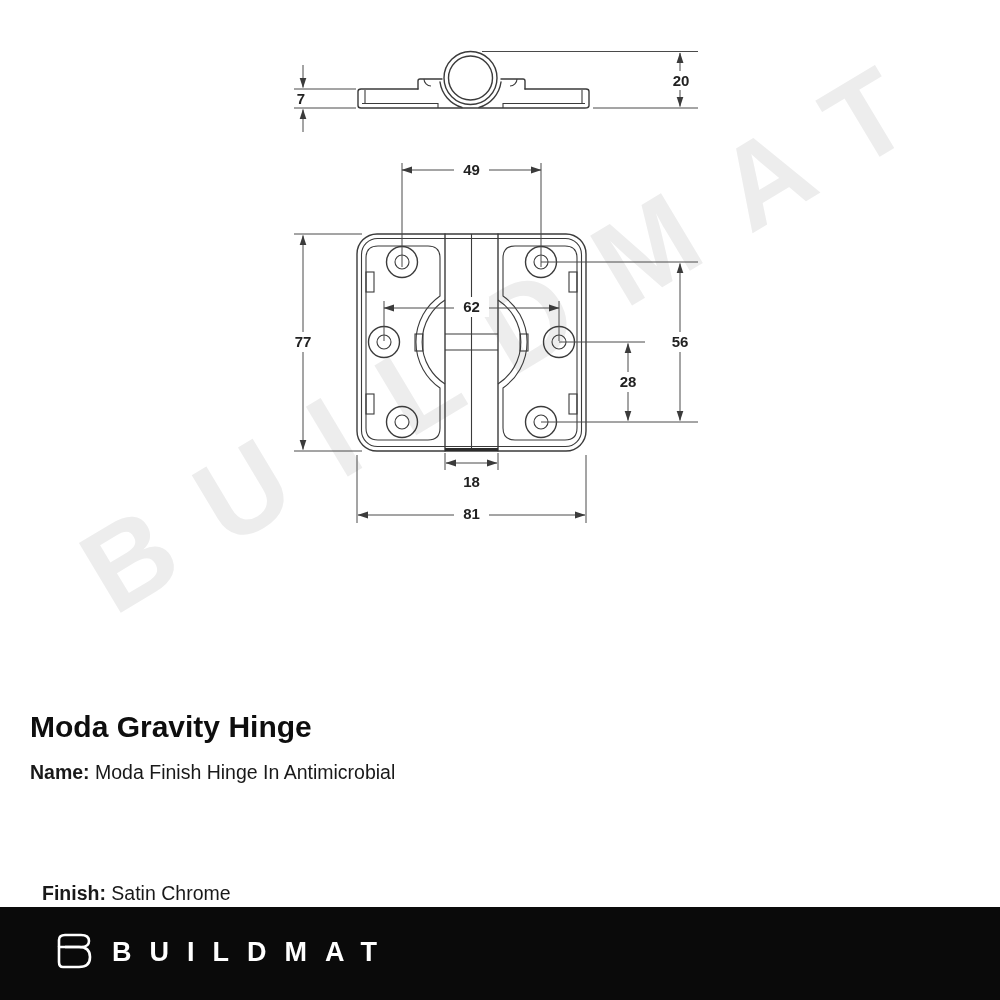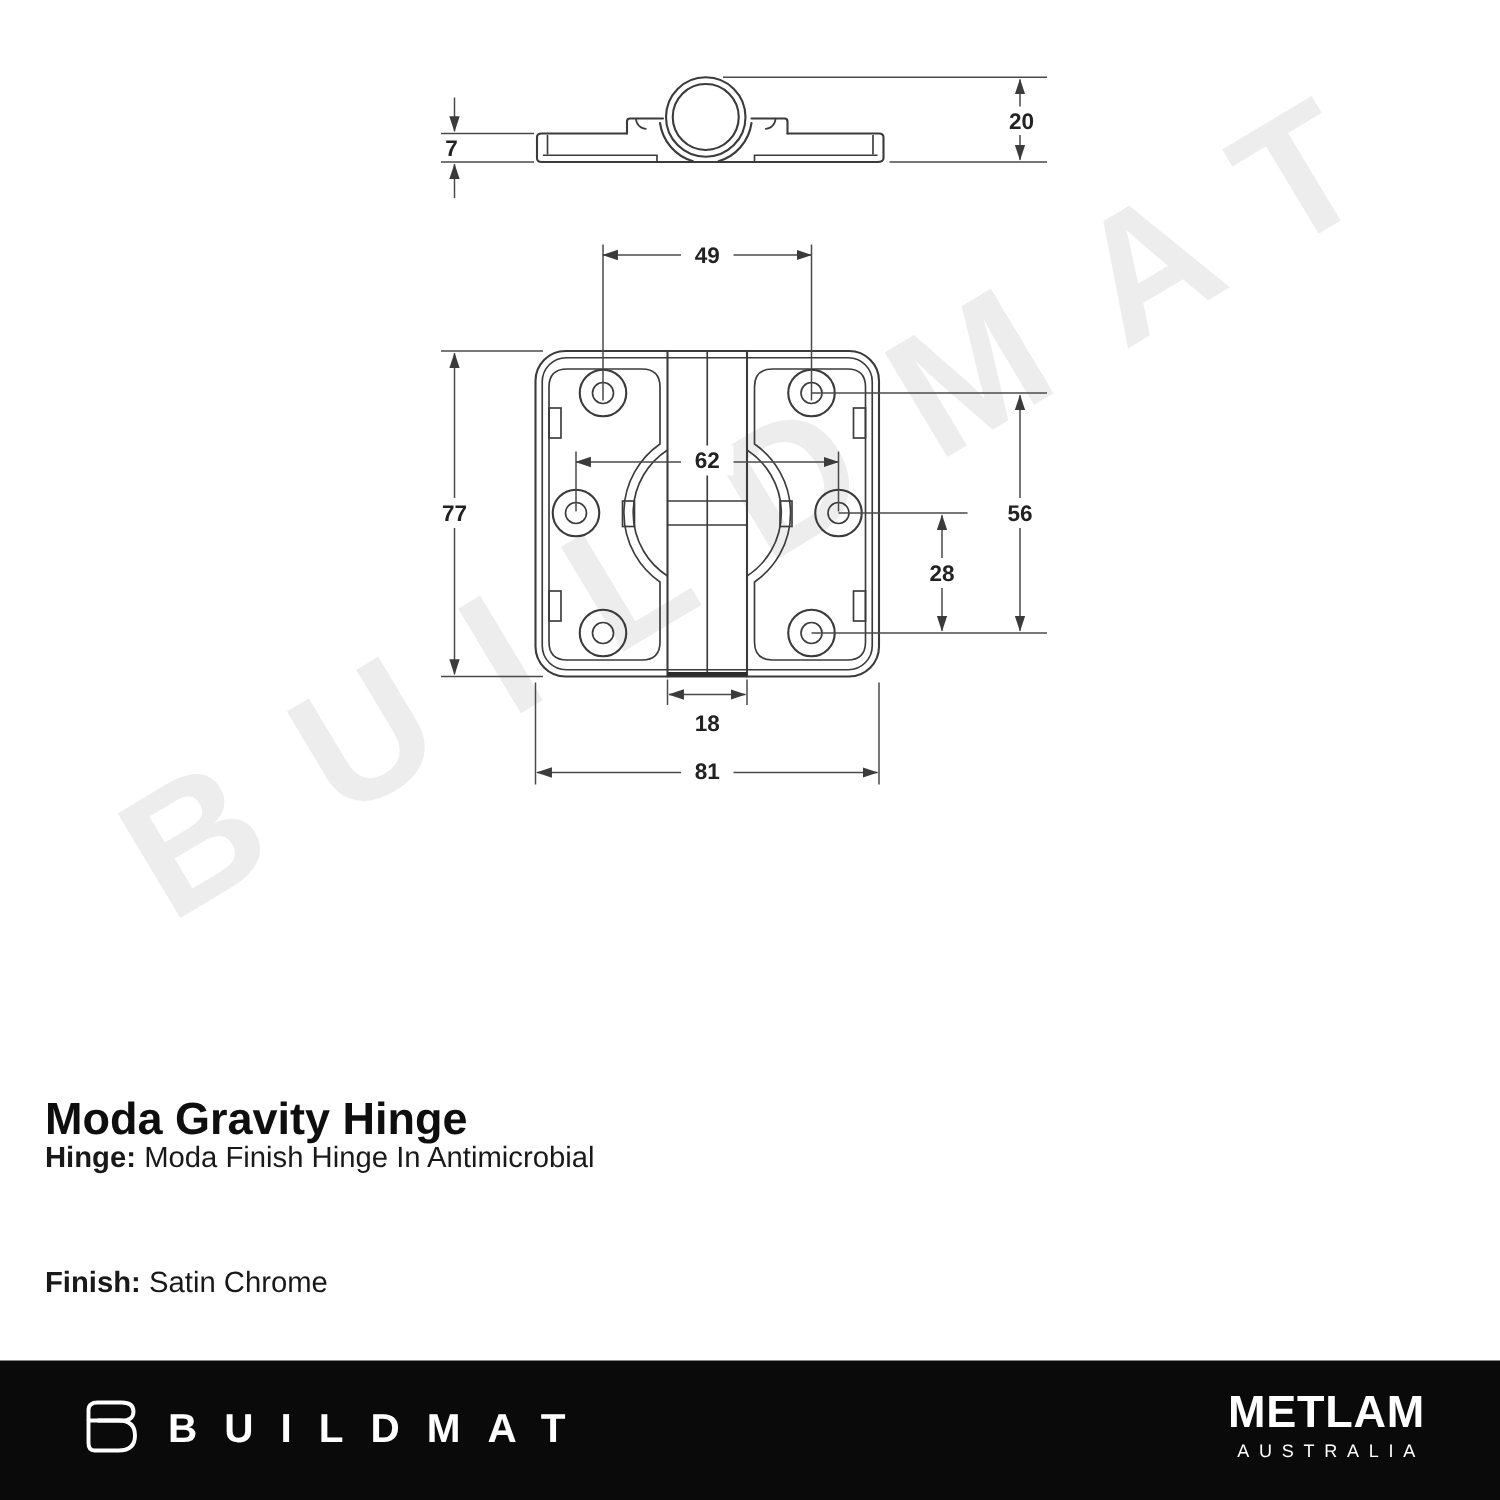--- a/index.html
+++ b/index.html
@@ -21,25 +21,25 @@
   .dl  { stroke:#3b3b3b; stroke-width:1.4; fill:none; stroke-linecap:round; stroke-linejoin:round; }
   .dl2 { stroke:#3b3b3b; stroke-width:1.1; fill:none; }
   .thick { stroke:#2c2c2c; stroke-width:3; fill:none; }
   .ext { stroke:#4a4a4a; stroke-width:1; fill:none; }
   .dim { stroke:#4a4a4a; stroke-width:1; fill:none; }
   .dim-bg { fill:#ffffff; }
   .dim-text { font-family:"Liberation Sans", sans-serif; font-weight:bold;
               font-size:15px; fill:#222; text-anchor:middle; }
 
   
-  .product-title { position:absolute; left:30px; top:730px; font-size:30px;
+  .product-title { position:absolute; left:30px; top:710px; font-size:30px;
                    font-weight:bold; color:#0e0e0e; z-index:1; }
   .spec-line { position:absolute; left:30px; font-size:19.5px; color:#191919; z-index:1; }
   .spec-name   { top:761px; }
-  .spec-finish { top:844px; }
+  .spec-finish { top:882px;margin-left:12px; }
   .spec-label { font-weight:bold; }
 
   
   .footer { position:absolute; left:0; top:907px; width:1000px; height:93px;
             background:#0a0a0a; z-index:2; }
   .bm-logo { position:absolute; left:52px; top:24px; display:flex; align-items:center; }
   .bm-icon { margin-right:14px; }
   .bm-text { color:#fff; font-weight:bold; font-size:27px; letter-spacing:18px;
              line-height:1; padding-top:3px; }
   .metlam { position:absolute; right:50px; top:20px; text-align:right; color:#fff; }
@@ -177,35 +177,31 @@
       <line class="ext" x1="357" y1="455" x2="357" y2="523"></line>
       <line class="ext" x1="586" y1="455" x2="586" y2="523"></line>
       <line class="dim" x1="358" y1="515" x2="585" y2="515" marker-start="url(#arr)" marker-end="url(#arr)"></line>
       <rect class="dim-bg" x="454" y="504" width="35" height="20"></rect>
       <text class="dim-text" x="471.5" y="519">81</text>
     </g>
   </svg>
 
   <div class="product-title">Moda Gravity Hinge</div>
   <div class="spec-line spec-name">
-    <span class="spec-label">Hinge:</span>
+    <span class="spec-label">Name:</span>
     <span>Moda Finish Hinge In Antimicrobial</span>
   </div>
   <div class="spec-line spec-finish">
     <span class="spec-label">Finish:</span>
     <span>Satin Chrome</span>
   </div>
 
   <div class="footer">
     <div class="bm-logo">
       <svg class="bm-icon" width="46" height="40" viewBox="0 0 46 40">
         <path d="M7 16 L7 9 Q7 4 13 4 L29 4 Q37 4 37 10 Q37 16 29 16 L13 16" fill="none" stroke="#ffffff" stroke-width="2.6" stroke-linejoin="round"></path>
         <path d="M7 16 L27 16 Q38 16 38 26 Q38 36 27 36 L11 36 Q7 36 7 31 Z" fill="none" stroke="#ffffff" stroke-width="2.6" stroke-linejoin="round"></path>
       </svg>
       <div class="bm-text">BUILDMAT</div>
     </div>
-    <div class="metlam">
-      <div class="metlam-title">METLAM</div>
-      <div class="metlam-sub">AUSTRALIA</div>
-    </div>
   </div>
 
 </div>
 
 </body></html>

